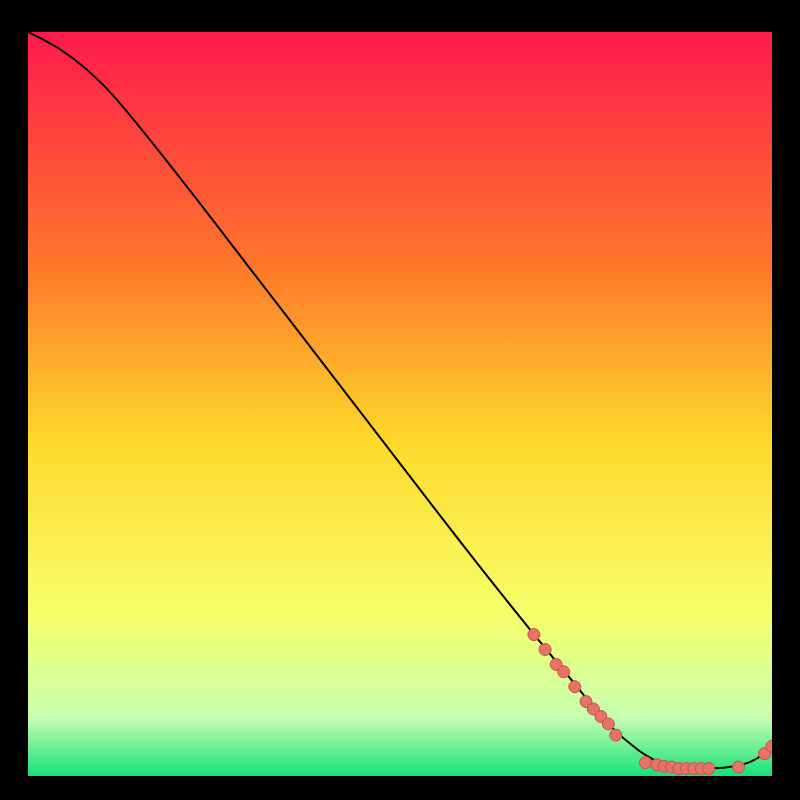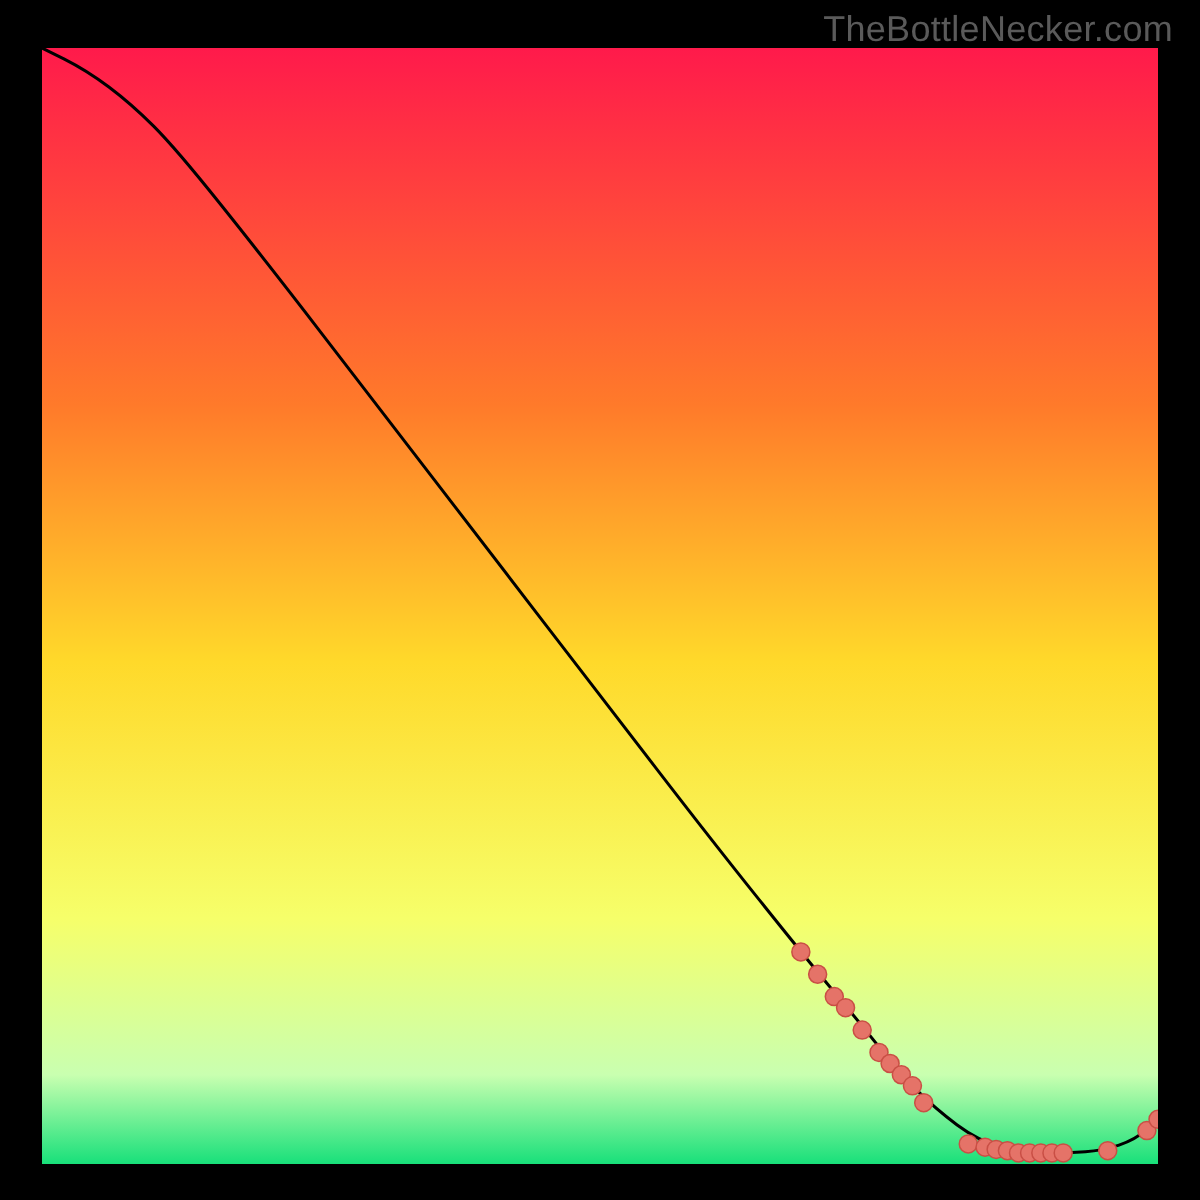--- a/index.html
+++ b/index.html
@@ -32,21 +32,20 @@
     top: 32px;
     width: 744px;
     height: 744px;
   }
   svg { display: block; }
 </style>
 </head>
 <body>
 
 <div class="frame">
-  <div class="watermark">TheBottleNecker.com</div>
 
   <div class="plot">
     <svg id="chart-svg" width="744" height="744" viewBox="0 0 744 744">
       <defs>
         <linearGradient id="bggrad" x1="0" y1="0" x2="0" y2="1">
           <stop id="g0" offset="0%" stop-color="#ff1a4b"></stop>
           <stop id="g1" offset="32%" stop-color="#ff7a2a"></stop>
           <stop id="g2" offset="55%" stop-color="#ffd92a"></stop>
           <stop id="g3" offset="78%" stop-color="#f6ff6a"></stop>
           <stop id="g4" offset="92%" stop-color="#c9ffb0"></stop>

